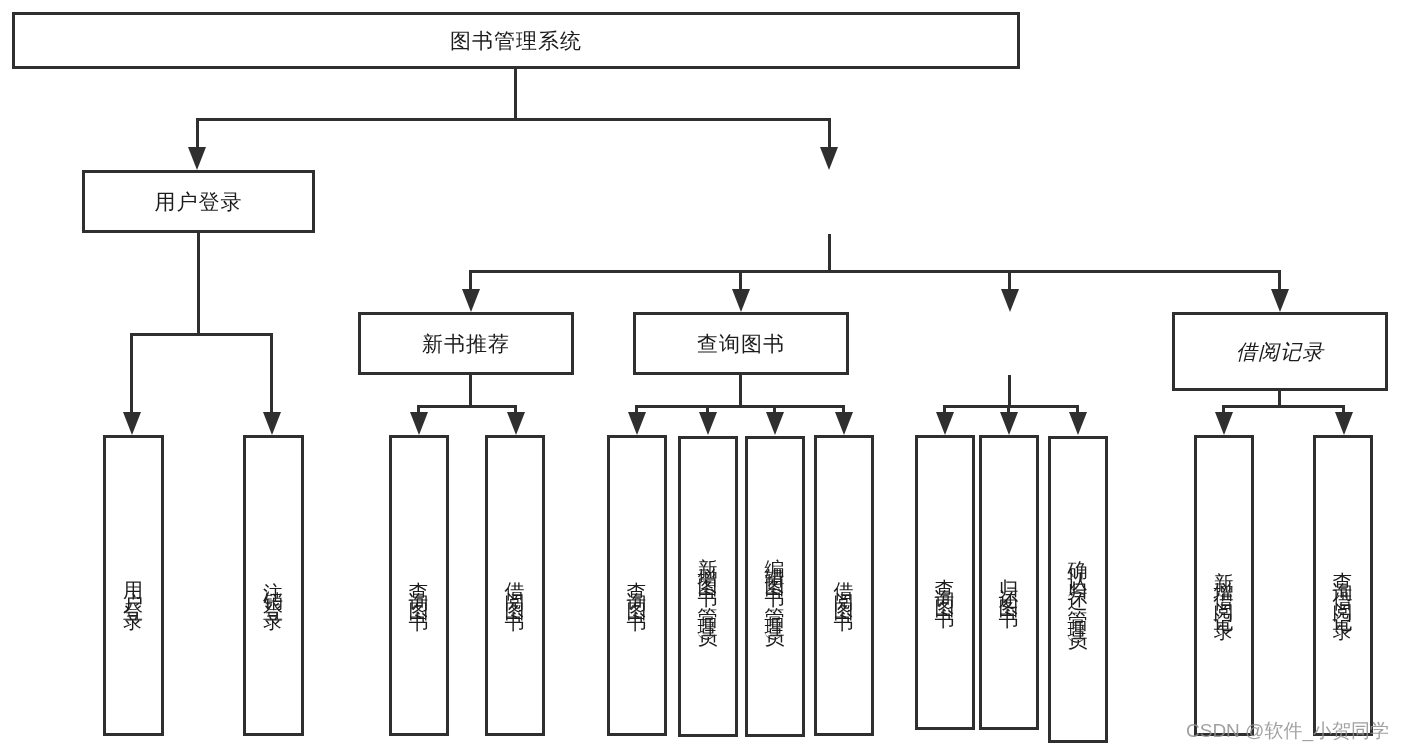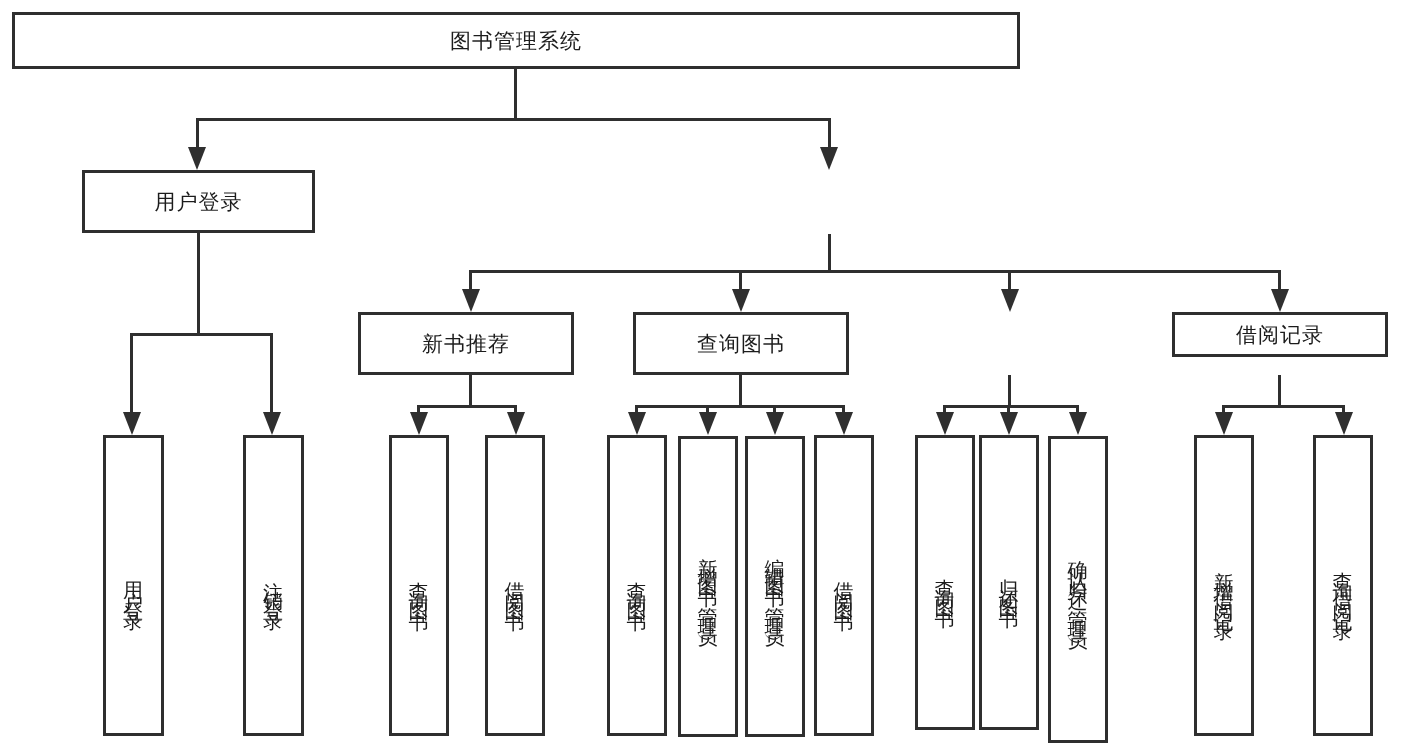--- a/index.html
+++ b/index.html
@@ -102,21 +102,21 @@
   <div class="arrow" style="left:1001px; top:289px;"></div>
   <div class="vline" style="left:1278px; top:270px; height:22px;"></div>
   <div class="arrow" style="left:1271px; top:289px;"></div>
 
   <div class="hbox" style="left:358px; top:312px; width:216px; height:63px;">
     <span>新书推荐</span>
   </div>
   <div class="hbox" style="left:633px; top:312px; width:216px; height:63px;">
     <span>查询图书</span>
   </div>
-  <div class="hbox" style="left:1172px; top:312px; width:216px; height:45px;">
+  <div class="hbox" style="left:1172px; top:312px; width:216px; height:79px;font-style:italic;">
     <span>借阅记录</span>
   </div>
 
   <div class="vline" style="left:469px; top:375px; height:33px;"></div>
   <div class="hline" style="left:418px; top:405px; width:99px;"></div>
   <div class="vline" style="left:417px; top:405px; height:10px;"></div>
   <div class="arrow" style="left:410px; top:412px;"></div>
   <div class="vline" style="left:514px; top:405px; height:10px;"></div>
   <div class="arrow" style="left:507px; top:412px;"></div>
 
@@ -184,14 +184,15 @@
     <span class="vlabel">确认归还（管理员）</span>
   </div>
 
   <div class="vbox" style="left:1194px; top:435px; width:60px; height:301px;">
     <span class="vlabel">新增借阅记录</span>
   </div>
   <div class="vbox" style="left:1313px; top:435px; width:60px; height:301px;">
     <span class="vlabel">查询借阅记录</span>
   </div>
 
+  <div class="watermark">CSDN @软件_小贺同学</div>
 
 </div>
 
 </body></html>

